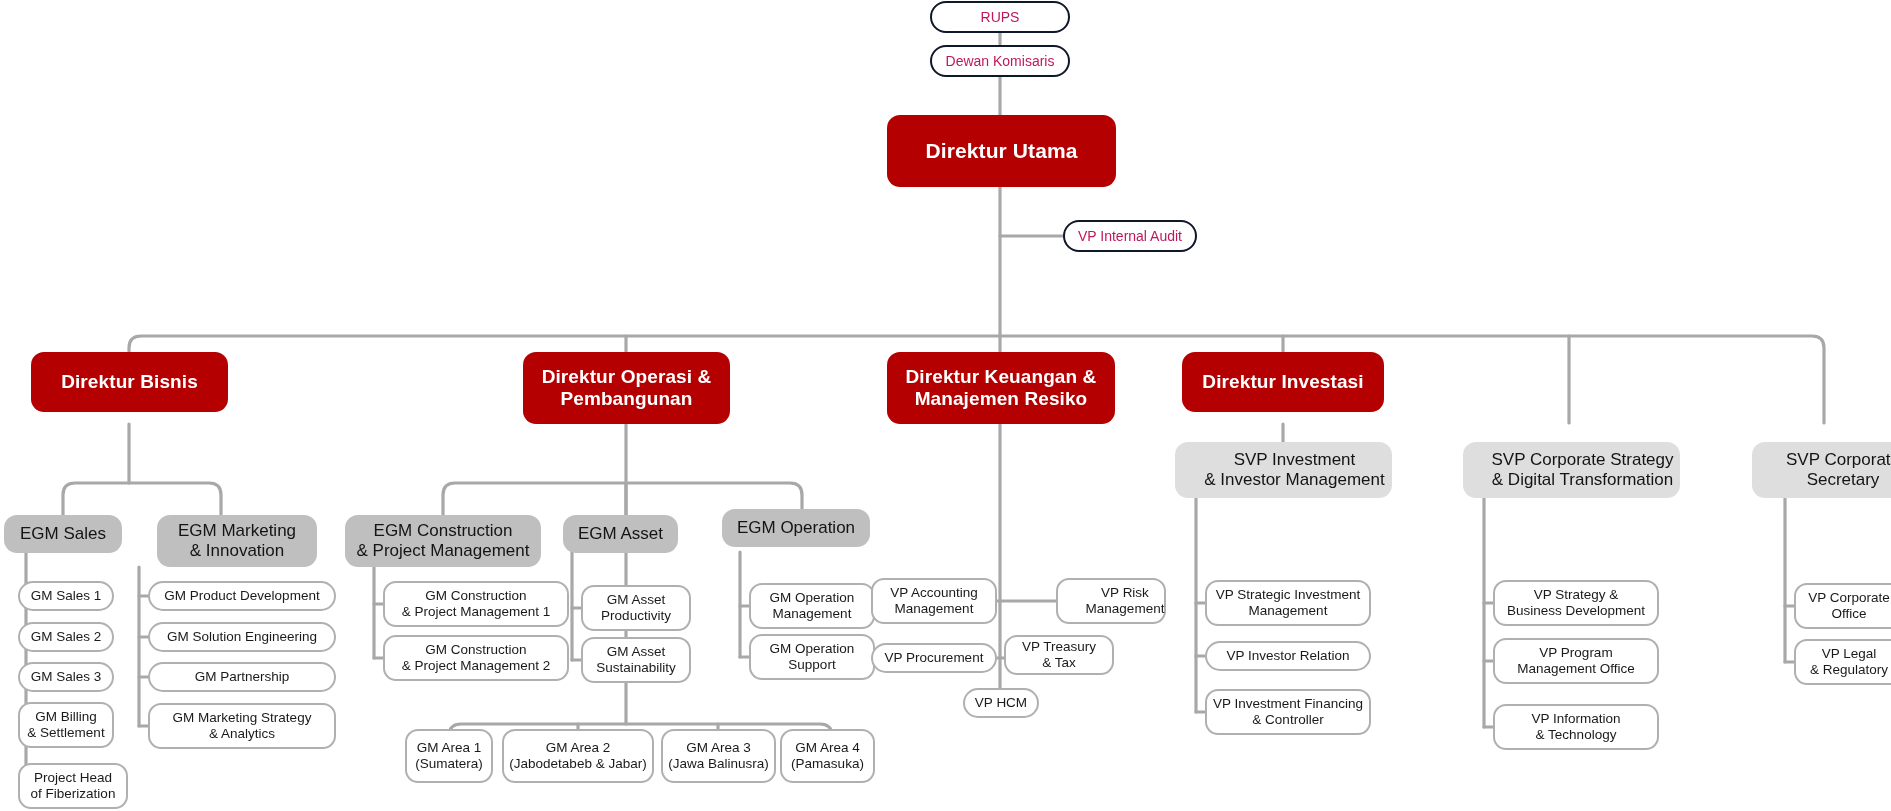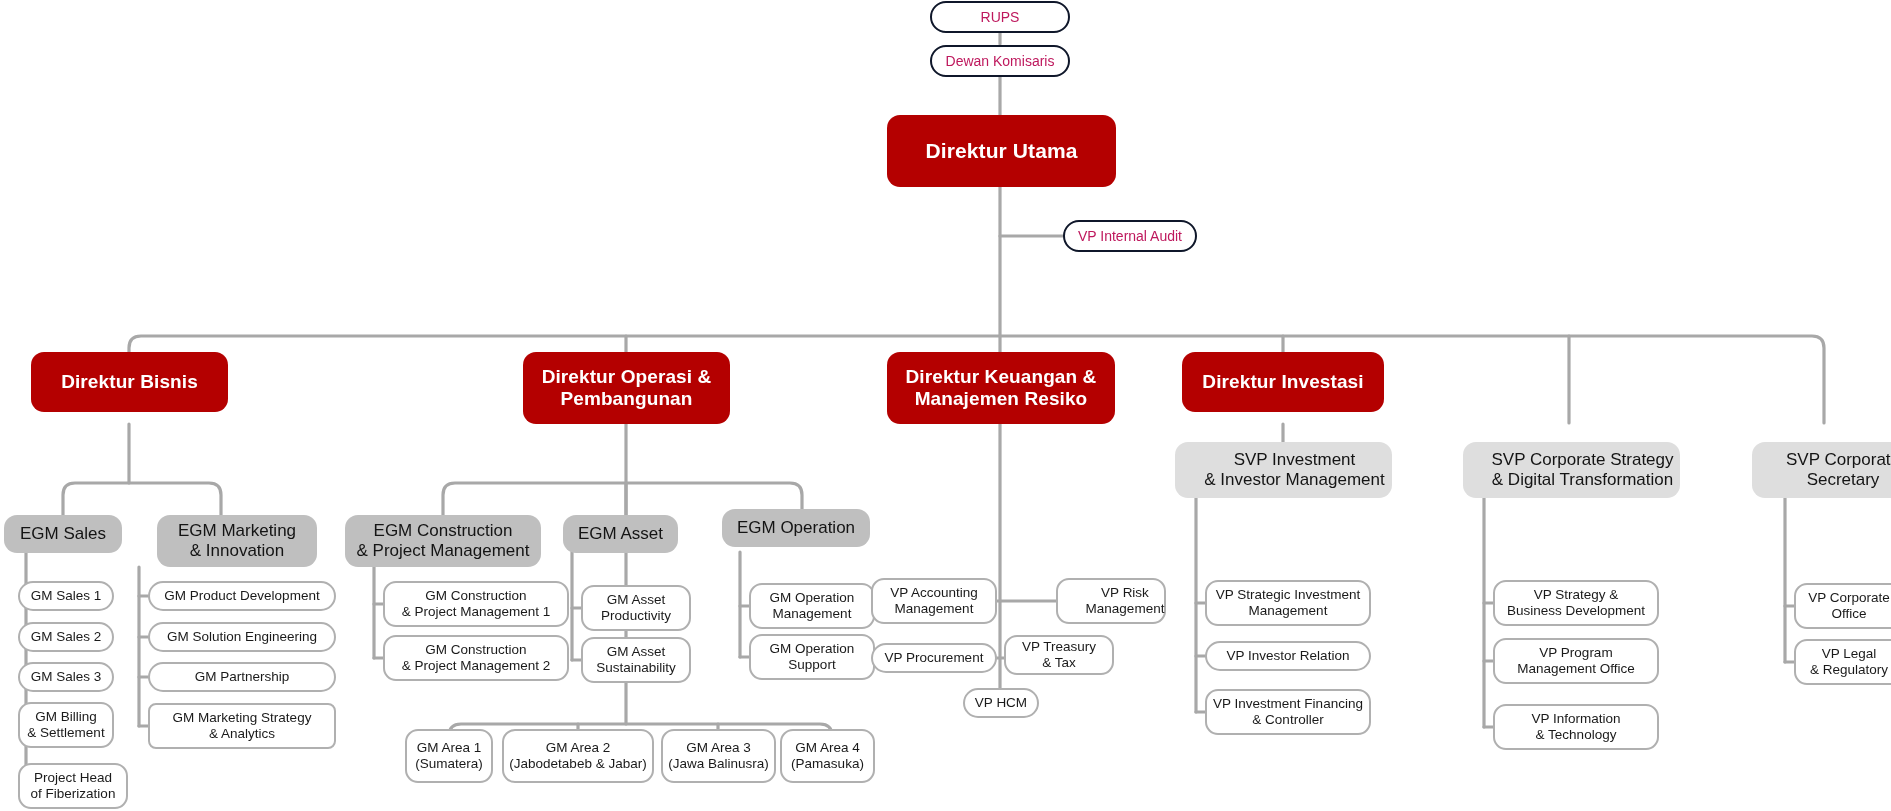--- a/index.html
+++ b/index.html
@@ -262,21 +262,21 @@
 
   <div class="node leaf round" style="left:148px; top:581px; width:188px; height:30px;">
     <span>GM Product Development</span>
   </div>
   <div class="node leaf round" style="left:148px; top:622px; width:188px; height:30px;">
     <span>GM Solution Engineering</span>
   </div>
   <div class="node leaf round" style="left:148px; top:662px; width:188px; height:30px;justify-content:center;">
     <span>GM Partnership</span>
   </div>
-  <div class="node leaf" style="left:148px; top:703px; width:188px; height:46px;border-radius:8px;">
+  <div class="node leaf" style="left:148px; top:703px; width:188px; height:46px;">
     <span>GM Marketing Strategy
 &amp; Analytics</span>
   </div>
 
   <div class="node leaf" style="left:383px; top:581px; width:186px; height:46px;">
     <span>GM Construction
 &amp; Project Management 1</span>
   </div>
   <div class="node leaf" style="left:383px; top:635px; width:186px; height:46px;">
     <span>GM Construction

